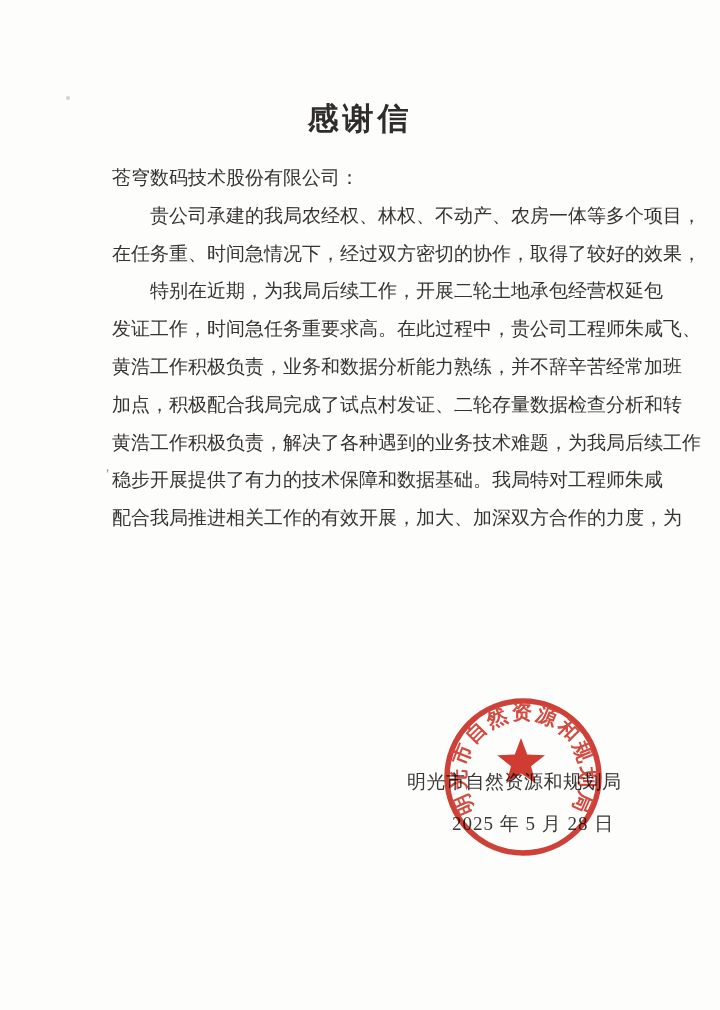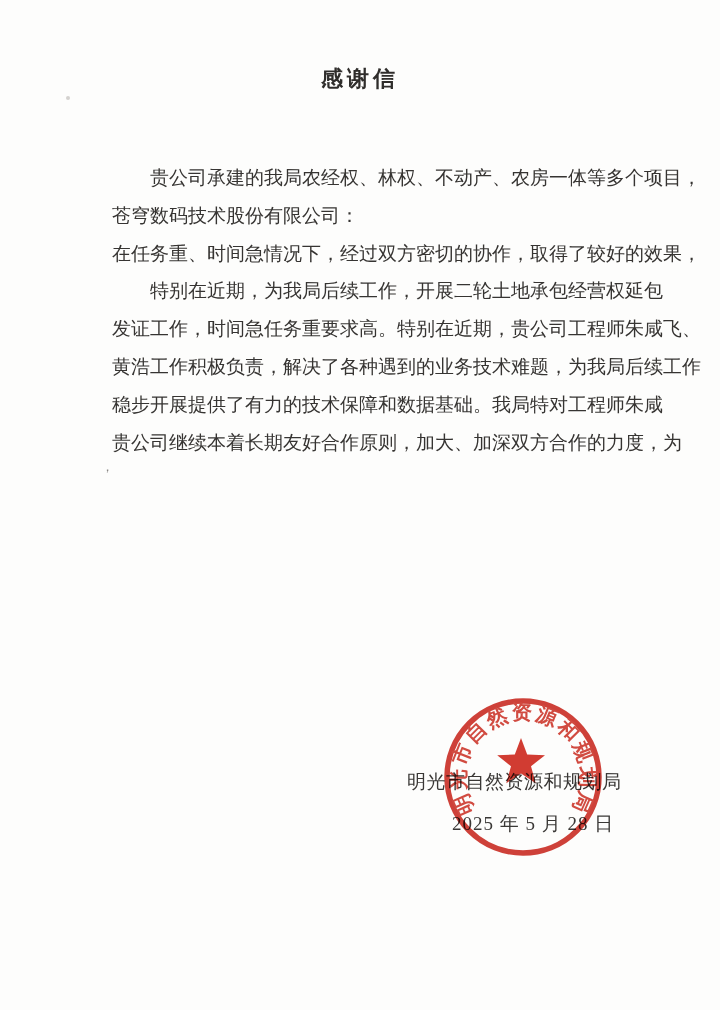--- a/index.html
+++ b/index.html
@@ -11,25 +11,25 @@
     position: relative;
     width: 720px;
     height: 1010px;
     background: #fdfdfc;
     overflow: hidden;
     font-family: "Liberation Serif", "DejaVu Serif", serif;
     color: #343230;
   }
   .title {
     position: absolute;
-    top: 64px;
+    top: 98px;
     left: 0;
     width: 720px;
     text-align: center;
-    font-size: 22px;
+    font-size: 31px;
     font-weight: 700;
     letter-spacing: 4px;
     color: #2f2d2b;
   }
   .letter-body {
     position: absolute;
     top: 159px;
     left: 112px;
     width: 500px;
     font-size: 19px;
@@ -100,29 +100,31 @@
 
 <div class="paper">
 
   <div class="title">感谢信</div>
 
   <div class="artifact-dot"></div>
 
   <div class="artifact-comma">，</div>
 
   <div class="letter-body">
-    <div class="line first">贵公司承建的我局农经权、林权、不动产、农房一体等多个项目，</div>
+    <div class="line salutation">苍穹数码技术股份有限公司：</div>
 
-  <div class="line salutation">苍穹数码技术股份有限公司：</div>
+  <div class="line first">贵公司承建的我局农经权、林权、不动产、农房一体等多个项目，</div>
       <div class="line">在任务重、时间急情况下，经过双方密切的协作，取得了较好的效果，</div>
       <div class="line first">特别在近期，为我局后续工作，开展二轮土地承包经营权延包</div>
-      <div class="line">发证工作，时间急任务重要求高。特别在近期，贵公司工程师朱咸飞、</div>
+      <div class="line">发证工作，时间急任务重要求高。在此过程中，贵公司工程师朱咸飞、</div>
+      <div class="line">黄浩工作积极负责，业务和数据分析能力熟练，并不辞辛苦经常加班</div>
+      <div class="line">加点，积极配合我局完成了试点村发证、二轮存量数据检查分析和转</div>
       <div class="line">黄浩工作积极负责，解决了各种遇到的业务技术难题，为我局后续工作</div>
       <div class="line">稳步开展提供了有力的技术保障和数据基础。我局特对工程师朱咸</div>
-      <div class="line">贵公司继续本着长期友好合作原则，加大、加深双方合作的力度，为</div>
+      <div class="line">配合我局推进相关工作的有效开展，加大、加深双方合作的力度，为</div>
     </div>
 
   <div class="signature">明光市自然资源和规划局</div>
 
   <div class="date">2025 年 5 月 28 日</div>
 
   <svg class="stamp" viewBox="0 0 166 166" xmlns="http://www.w3.org/2000/svg">
     <circle cx="83" cy="83" r="76" fill="none" stroke="#cc3128" stroke-width="5.5"></circle>
     <path id="seal-arc" d="M 35.5,116.3 A 58,58 0 1 1 130.5,116.3" fill="none"></path>
     <text font-size="20.5" fill="#cf3b31" letter-spacing="2.5" font-family="Liberation Serif, serif" font-weight="600">

